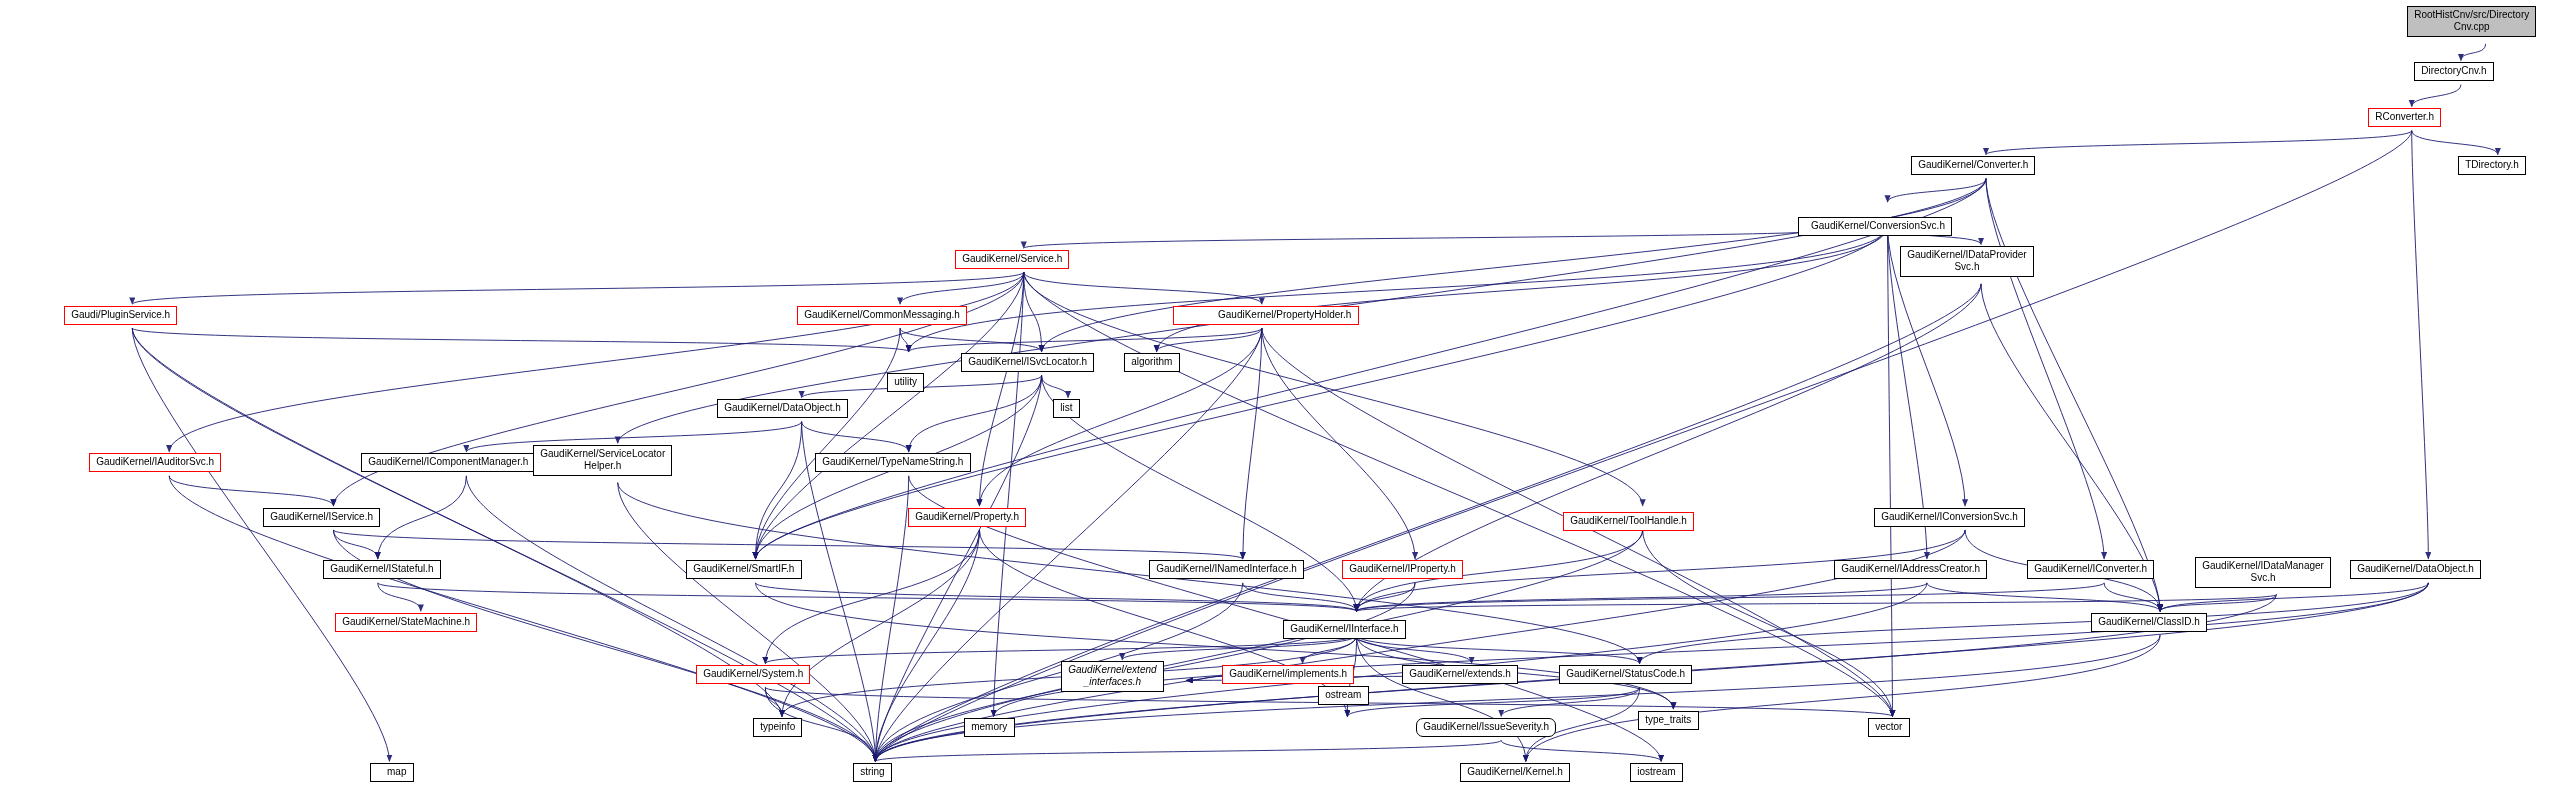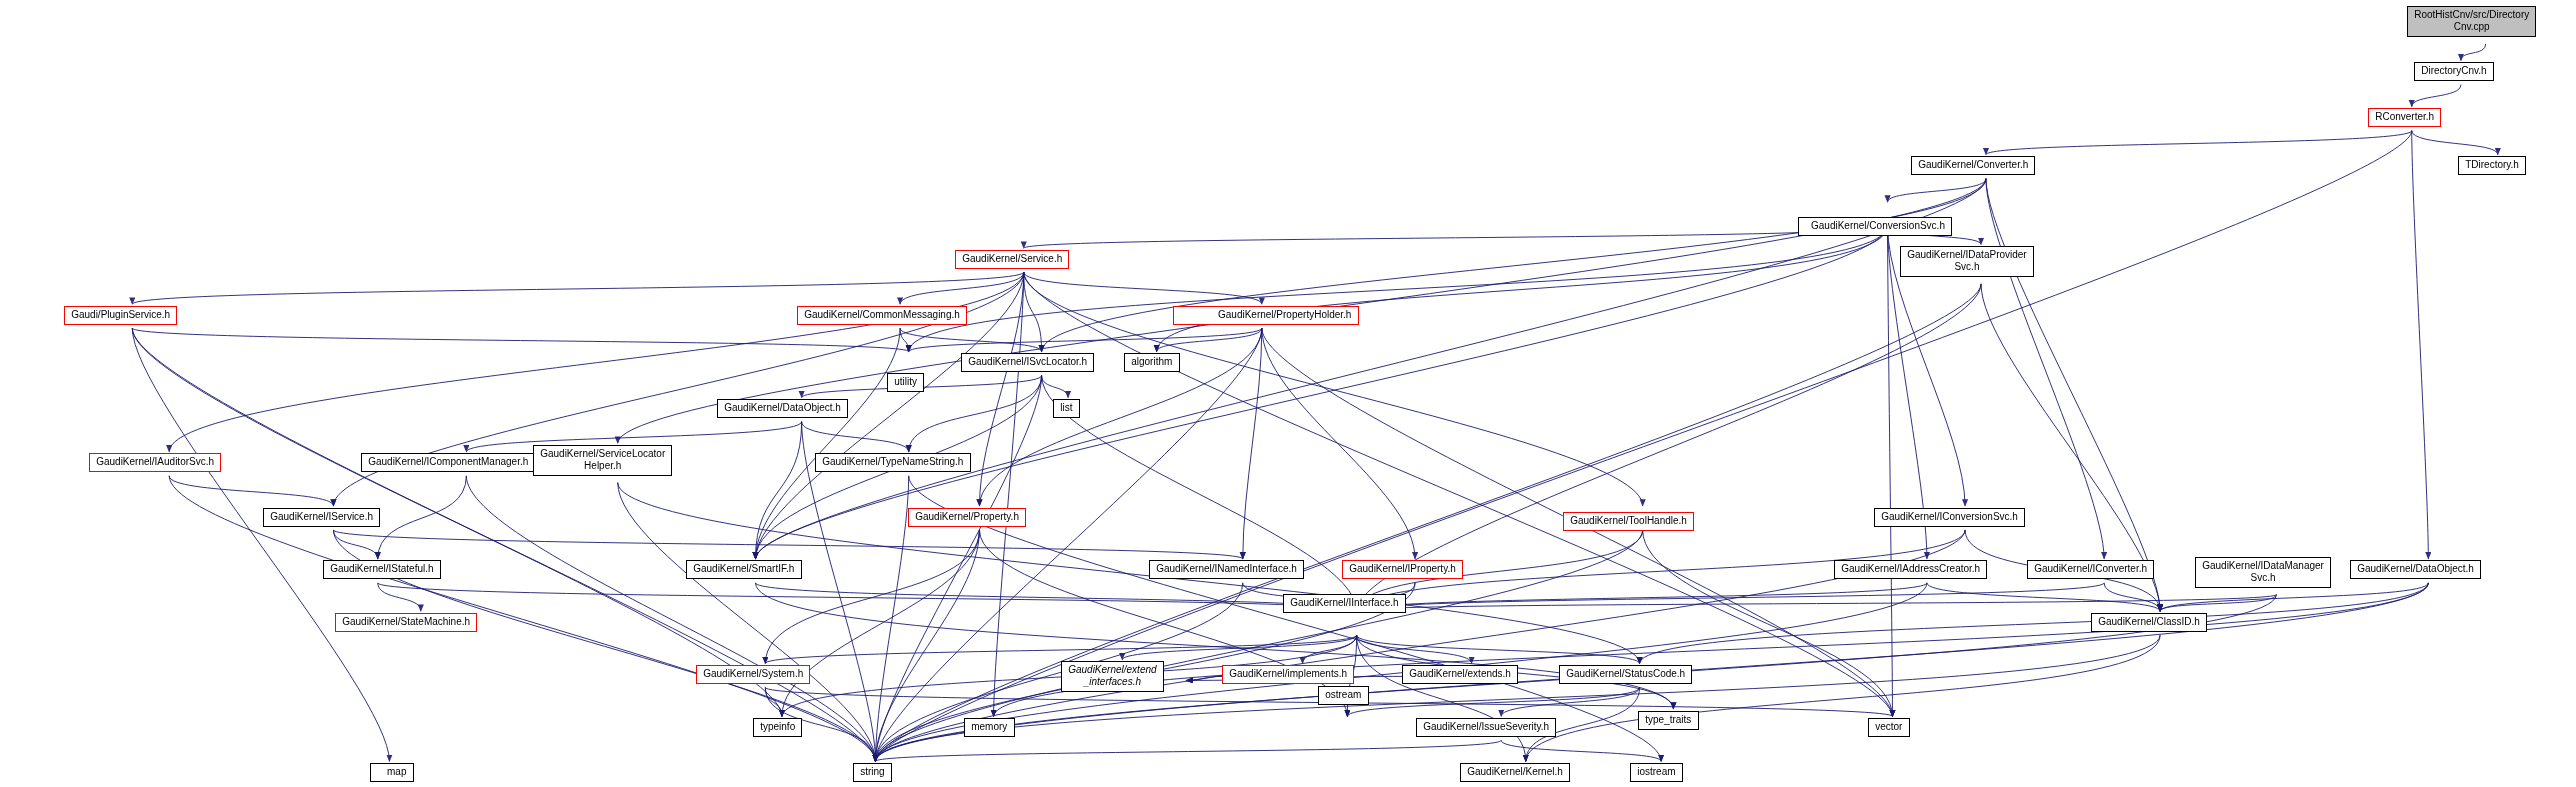--- a/index.html
+++ b/index.html
@@ -212,32 +212,32 @@
     <div class="node" style="top: 560px; left: 307px; margin-left: 16px;">GaudiKernel/IStateful.h</div>
     <div class="node" style="top: 560px; left: 686px;">GaudiKernel/SmartIF.h</div>
     <div class="node" style="top: 560px; left: 1149px;">GaudiKernel/INamedInterface.h</div>
     <div class="node red" style="top: 560px; left: 1342px;">GaudiKernel/IProperty.h</div>
     <div class="node" style="top: 560px; left: 1834px;">GaudiKernel/IAddressCreator.h</div>
     <div class="node" style="top: 560px; left: 2027px;">GaudiKernel/IConverter.h</div>
     <div class="node" style="top: 557px; left: 2195px;">GaudiKernel/IDataManager
 Svc.h</div>
     <div class="node" style="top: 560px; left: 2350px;">GaudiKernel/DataObject.h</div>
     <div class="node red" style="top: 613px; left: 335px;">GaudiKernel/StateMachine.h</div>
-    <div class="node" style="top: 594px; left: 1283px;">GaudiKernel/IInterface.h</div>
+    <div class="node" style="top: 620px; left: 1283px;">GaudiKernel/IInterface.h</div>
     <div class="node" style="top: 613px; left: 2091px;">GaudiKernel/ClassID.h</div>
     <div class="node red" style="top: 665px; left: 696px;">GaudiKernel/System.h</div>
     <div class="node" style="top: 661px; left: 1061px; font-style: italic;">GaudiKernel/extend
 _interfaces.h</div>
     <div class="node red" style="top: 665px; left: 1222px;">GaudiKernel/implements.h</div>
     <div class="node" style="top: 665px; left: 1402px;">GaudiKernel/extends.h</div>
     <div class="node" style="top: 665px; left: 1559px;">GaudiKernel/StatusCode.h</div>
     <div class="node" style="top: 711px; left: 1638px;">type_traits</div>
     <div class="node" style="top: 718px; left: 753px;">typeinfo</div>
     <div class="node" style="top: 718px; left: 964px;">memory</div>
     <div class="node" style="top: 686px; left: 1318px;">ostream</div>
-    <div class="node" style="top: 718px; left: 1416px;">GaudiKernel/IssueSeverity.h</div>
+    <div class="node" style="top: 718px; left: 1416px; border-radius: 7px;">GaudiKernel/IssueSeverity.h</div>
     <div class="node" style="top: 718px; left: 1868px;">vector</div>
     <div class="node" style="top: 763px; left: 370px; padding-left: 16px;">map</div>
     <div class="node" style="top: 763px; left: 853px;">string</div>
     <div class="node" style="top: 763px; left: 1460px;">GaudiKernel/Kernel.h</div>
     <div class="node" style="top: 763px; left: 1630px;">iostream</div>
   </div>
 
 
 </body></html>

